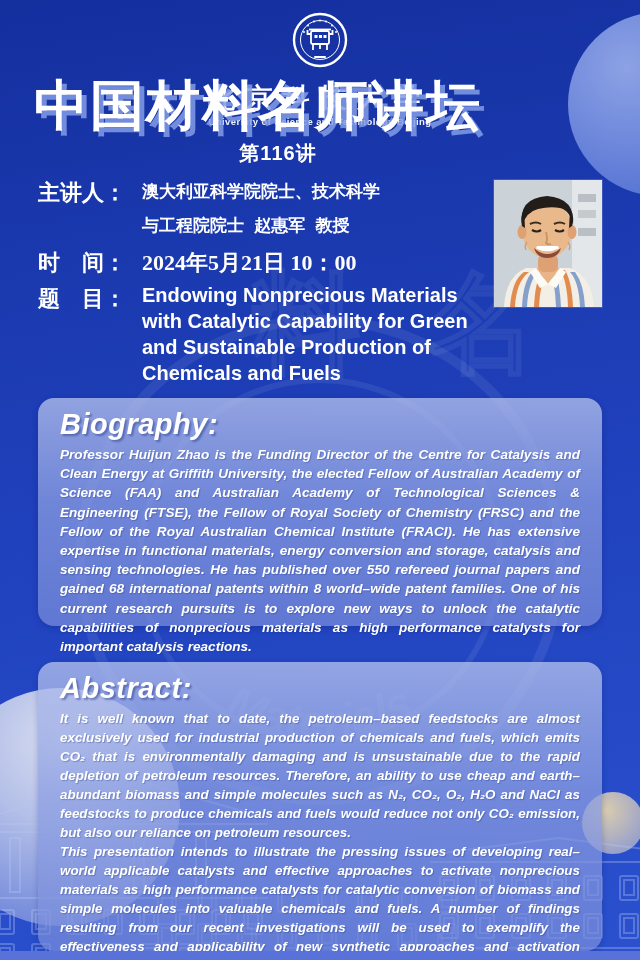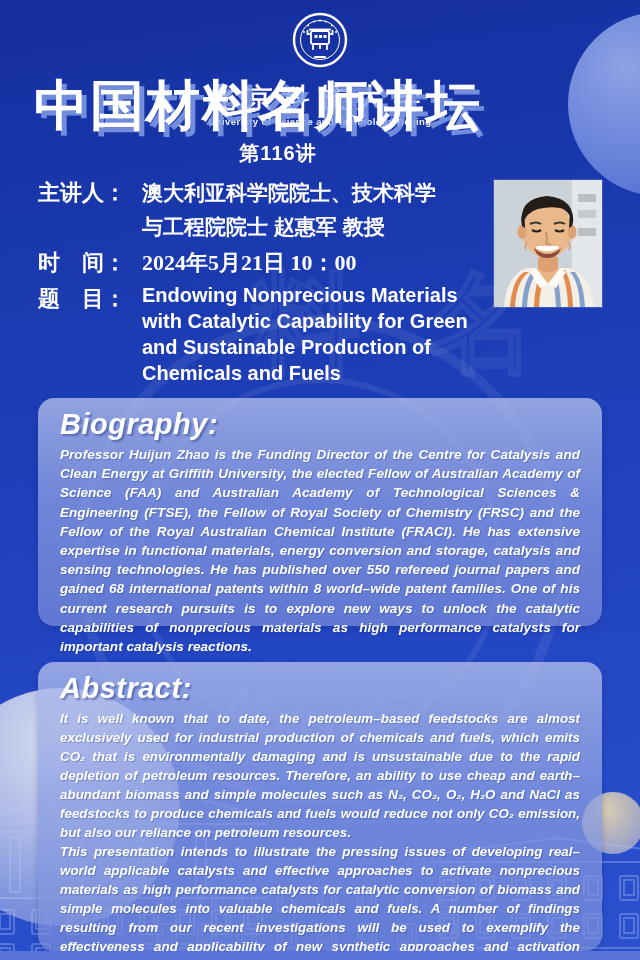--- a/index.html
+++ b/index.html
@@ -37,21 +37,21 @@
   
   .main-title{position:absolute;left:0;top:70px;width:516px;text-align:center;
     font-size:54px;font-weight:900;letter-spacing:2px;
     text-shadow:5px 5px 0 rgba(130,156,232,.85);}
   .session{position:absolute;left:0;top:140px;width:556px;text-align:center;
     font-size:20px;font-weight:700;letter-spacing:1px;}
   
   .info{position:absolute;left:38px;top:176px;width:470px;}
   .info-row{display:flex;align-items:flex-start;margin-bottom:2px;}
   .info-label{flex:0 0 104px;font-size:22px;font-weight:700;line-height:34px;white-space:nowrap;}
-  .info-value{font-size:21px;font-weight:700;line-height:34px;}
+  .info-value{font-size:17px;font-weight:700;line-height:34px;font-family:Liberation Mono, monospace;}
   .info-value.serifnum{font-family:"Liberation Serif","DejaVu Serif",serif;font-size:22px;}
   .topic-en{font-family:Liberation Sans, sans-serif;font-size:20px;
     font-weight:700;line-height:26px;width:356px;}
   
   .photo{position:absolute;left:494px;top:180px;width:108px;height:127px;overflow:hidden;
     box-shadow:0 0 0 1px rgba(255,255,255,.15);}
   
   .box{position:absolute;left:38px;width:564px;border-radius:16px;
     padding:8px 22px 10px 22px;box-sizing:border-box;
     background:linear-gradient(180deg,rgba(178,191,236,.78) 0%,rgba(140,158,226,.74) 45%,rgba(120,140,218,.72) 100%);

